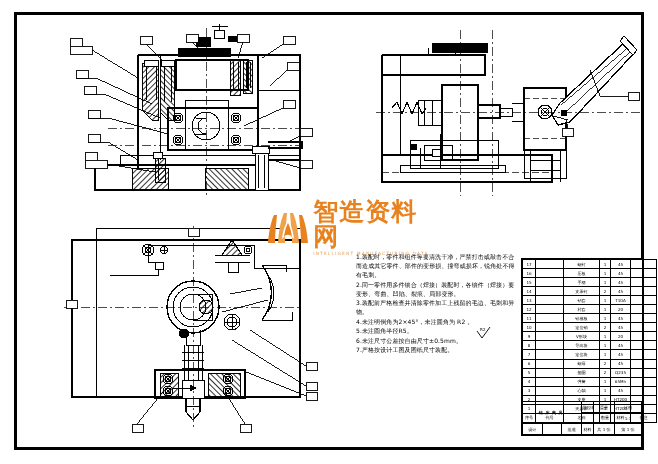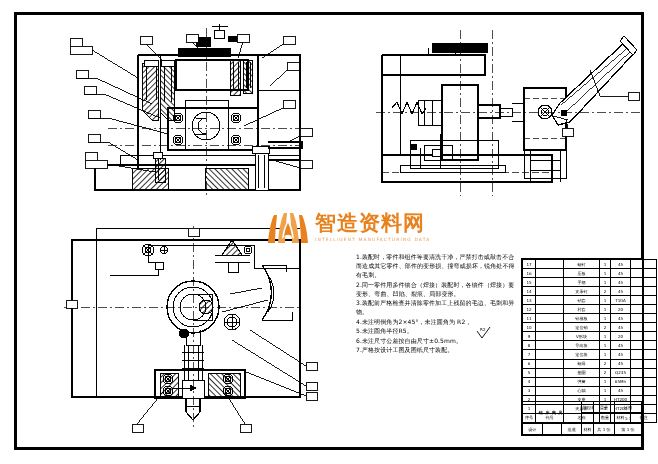--- a/index.html
+++ b/index.html
@@ -6,22 +6,22 @@
   body{width:658px;height:464px;overflow:hidden;
        font-family:"DejaVu Sans","Liberation Sans",sans-serif;}
   #sheet{position:relative;width:658px;height:464px;background:#fff;}
   #frame{position:absolute;left:14px;top:12px;width:630px;height:438px;
          border:3px solid #000;box-sizing:border-box;background:#fff;}
   svg{position:absolute;left:0;top:0;}
   .wm{position:absolute;left:266px;top:206px;width:172px;height:44px;
       display:flex;align-items:center;gap:5px;pointer-events:none;}
   .wm-mark{width:44px;height:38px;position:relative;}
   .wm-txt{display:flex;flex-direction:column;line-height:1;}
-  .wm-cn{font-size:21px;font-weight:bold;color:#E8821E;letter-spacing:1px;
-         font-family:Liberation Mono, monospace;}
+  .wm-cn{font-size:25px;font-weight:bold;color:#E8821E;letter-spacing:1px;
+         font-family:Liberation Sans, sans-serif;}
   .wm-en{font-size:4.4px;color:#E0A060;letter-spacing:1.15px;margin-top:3px;}
   .notes{position:absolute;left:356px;top:252px;width:162px;color:#000;}
   .notes-title{font-size:7.5px;font-weight:bold;text-align:center;
                letter-spacing:2px;margin-bottom:4px;}
   .note{font-size:6px;line-height:1.5;letter-spacing:.1px;margin-bottom:.5px;}
   .rough{display:inline-block;position:relative;top:2px;}
   .tblock{position:absolute;left:521px;top:258px;width:122px;height:178px;
           border:1.4px solid #000;box-sizing:border-box;background:#fff;}
   .bom{width:100%;border-collapse:collapse;table-layout:fixed;}
   .bom td{border:.7px solid #000;height:8.05px;font-size:4.1px;

